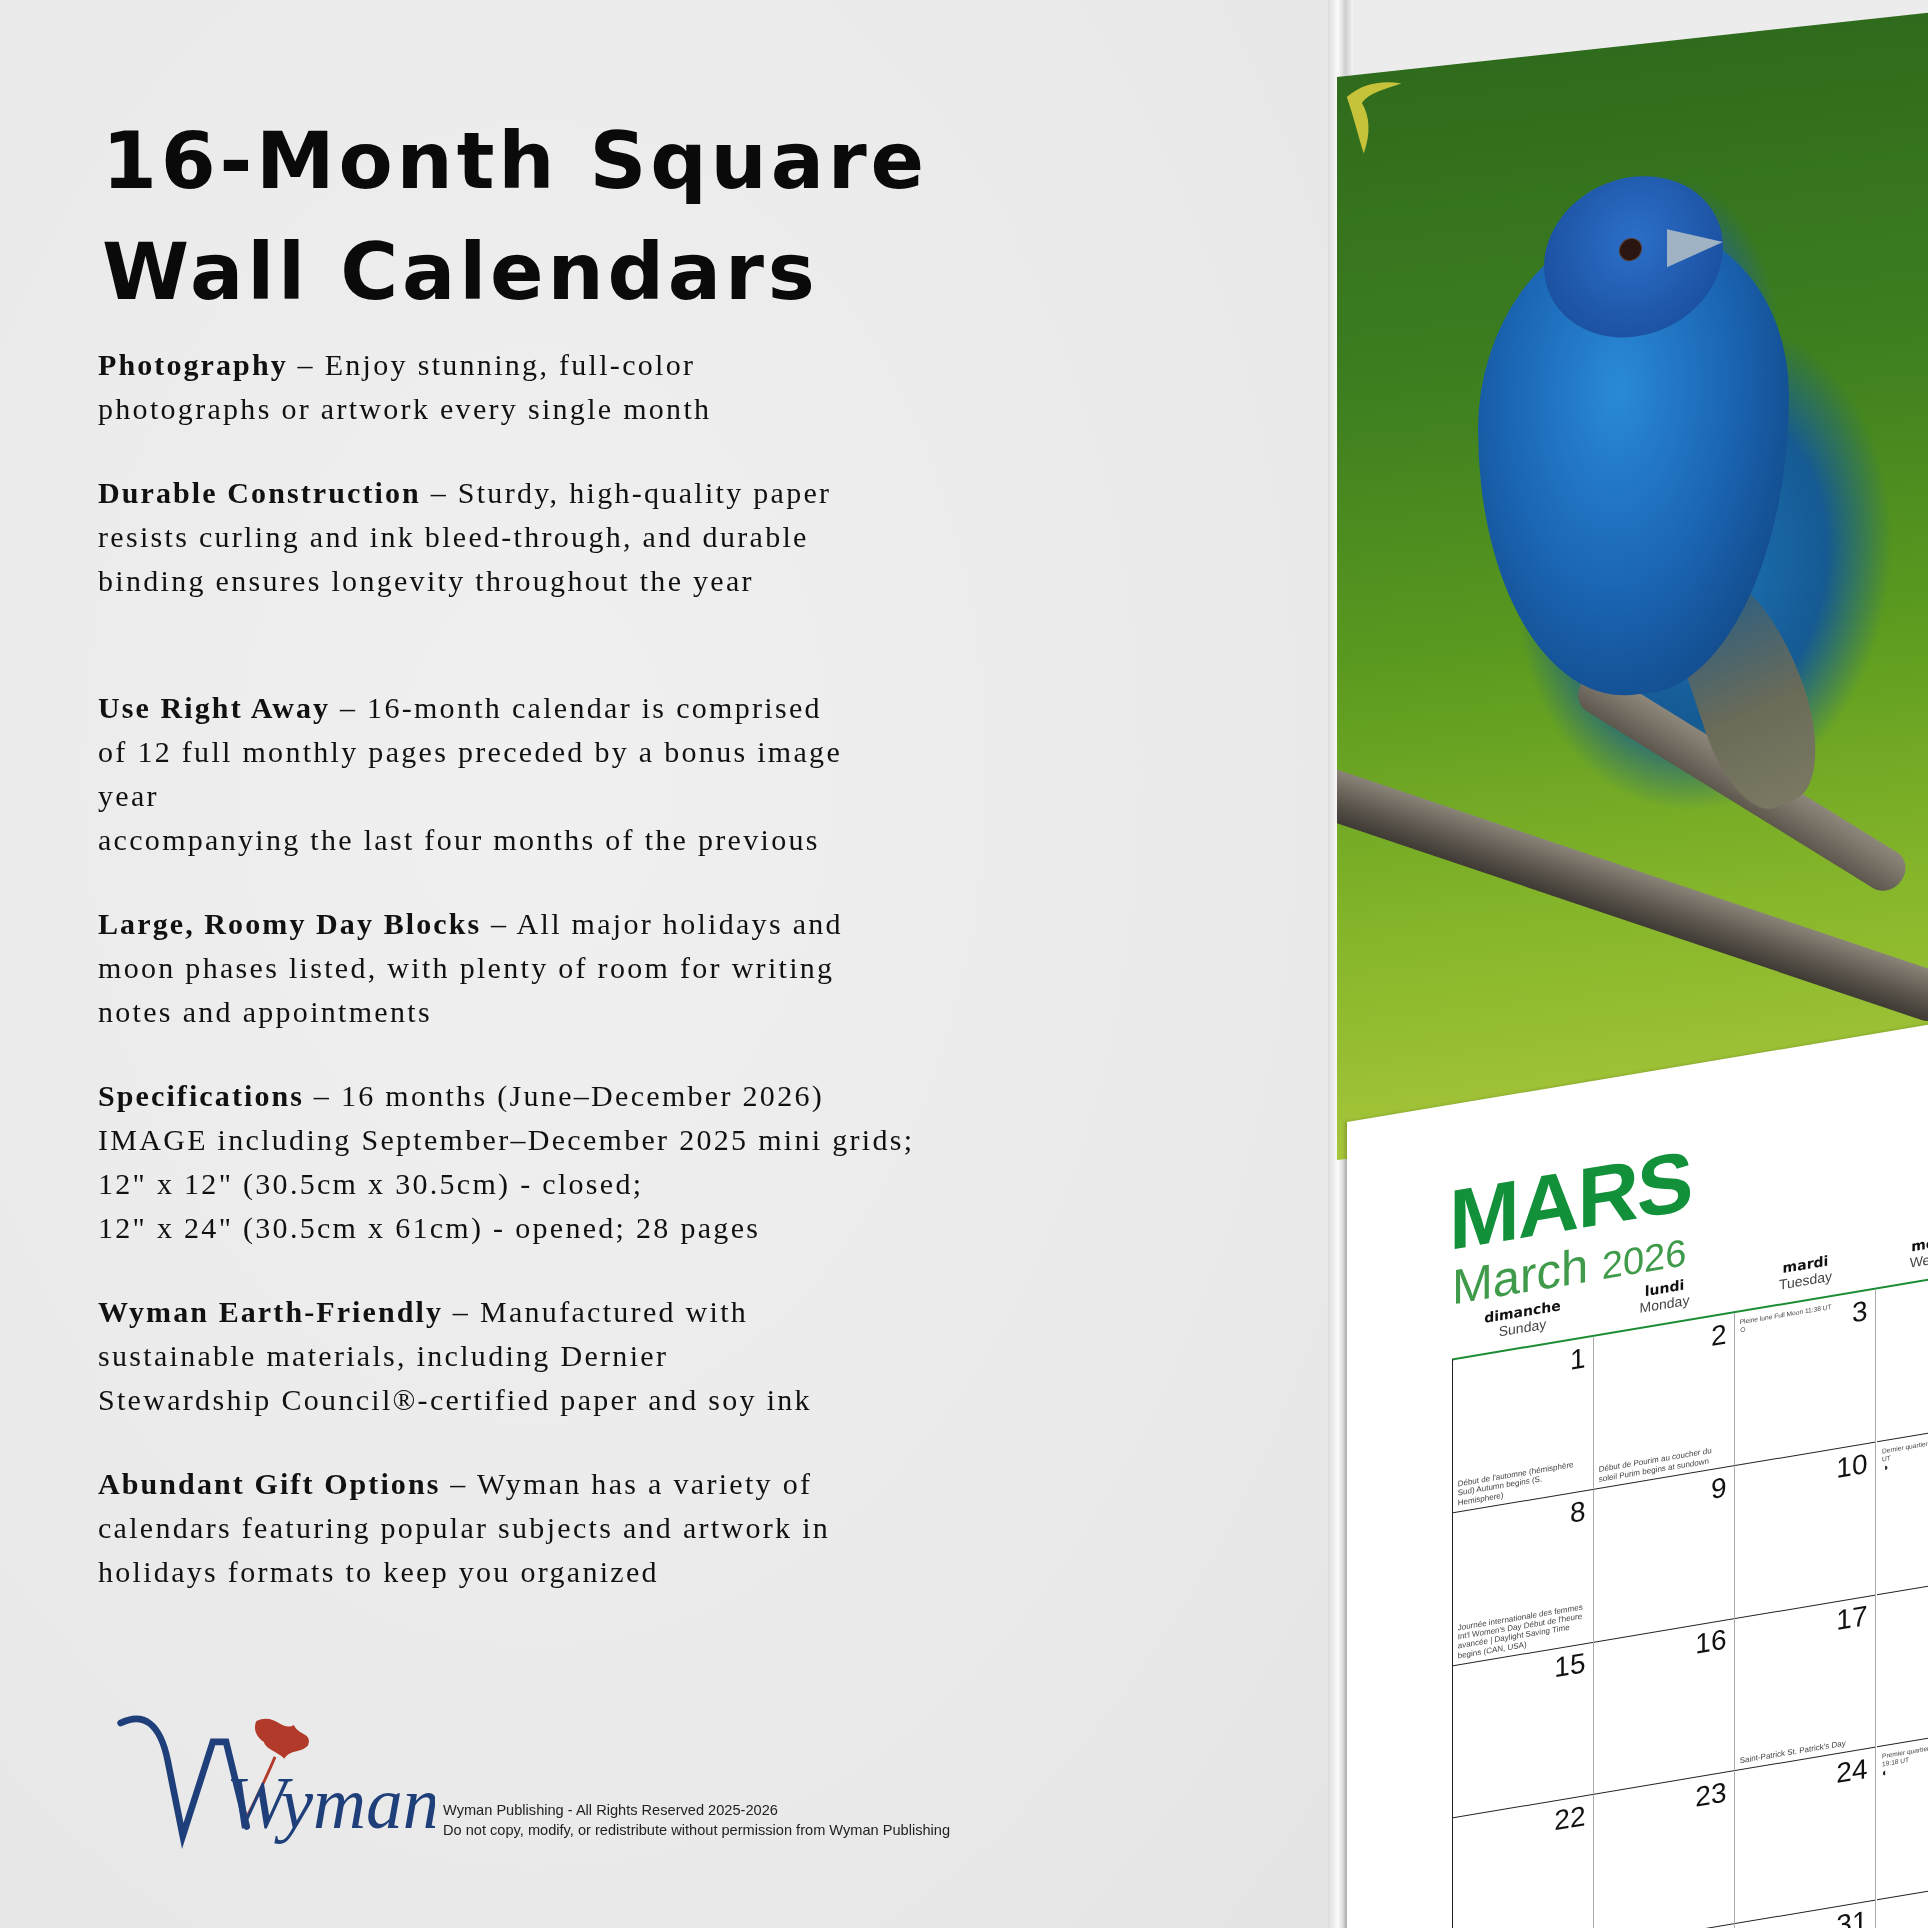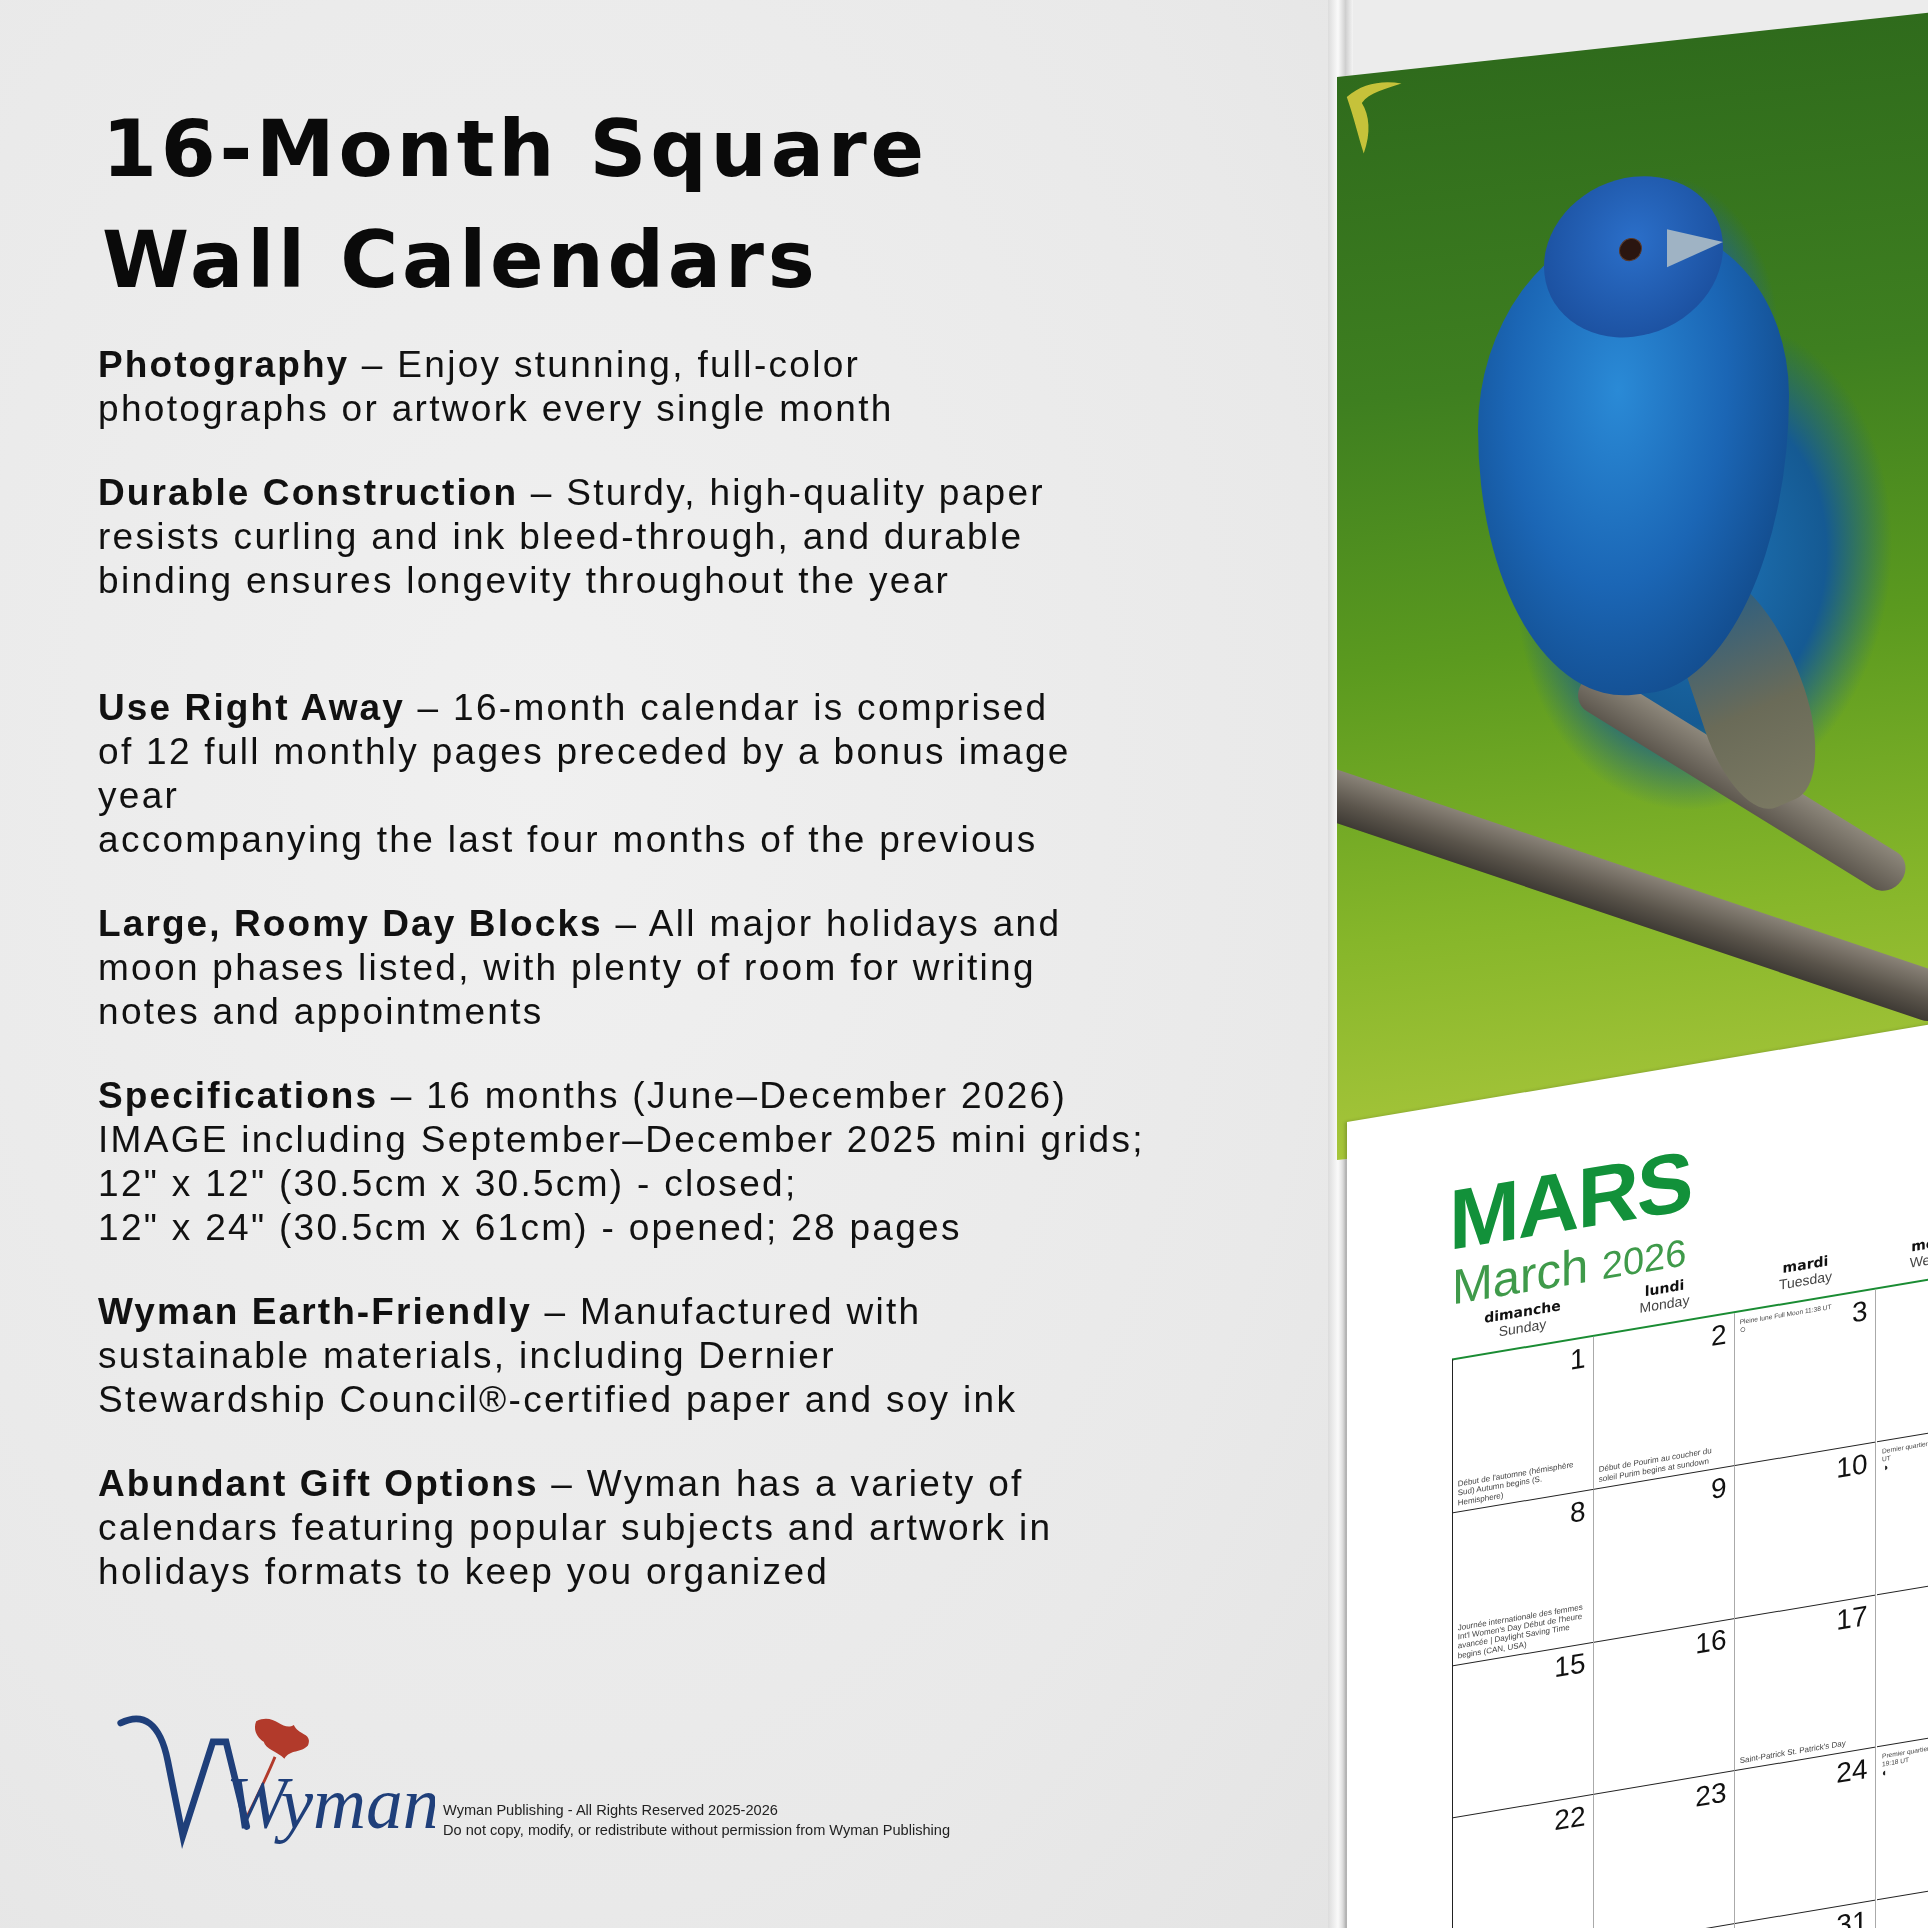--- a/index.html
+++ b/index.html
@@ -6,29 +6,29 @@
   body {
     width:1928px; height:1928px; overflow:hidden; position:relative;
     background:#ececec;
     font-family:"Liberation Sans", sans-serif;
   }
   .left-panel {
     position:absolute; left:0; top:0; width:1337px; height:1928px;
     background: radial-gradient(ellipse at 40% 40%, #f0f0f0 0%, #e9e9e9 70%, #e4e4e4 100%);
   }
   .title {
-    position:absolute; left:102px; top:94px;
+    position:absolute; left:102px; top:106px;
     font-family:"DejaVu Sans", sans-serif; font-weight:bold;
     font-size:79px; line-height:111px; letter-spacing:3.8px; color:#0a0a0a;
     margin:0;
   }
   .features { position:absolute; left:98px; top:343px; width:1224px; }
   .feature {
-    font-family:Liberation Sans, sans-serif;
-    font-size:37px; line-height:44px; letter-spacing:2.3px; color:#111;
+    font-family:Liberation Serif, serif;
+    font-size:30px; line-height:44px; letter-spacing:2.3px; color:#111;
     margin:0 0 40px 0;
   }
   .feature b { font-weight:bold; letter-spacing:2.1px; }
   .feature.extra-gap { margin-top:83px; }
   .feature .line { display:block; white-space:nowrap; }
 
   .logo { position:absolute; left:115px; top:1704px; width:320px; height:151px; }
   .copyright {
     position:absolute; left:443px; top:1800px;
     font-family:"Liberation Sans", sans-serif; font-size:14.6px; line-height:20px; color:#222;

